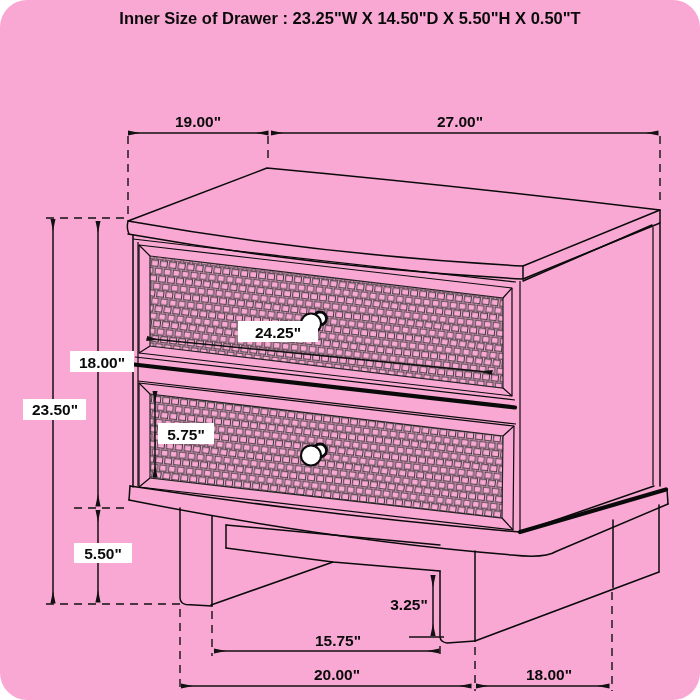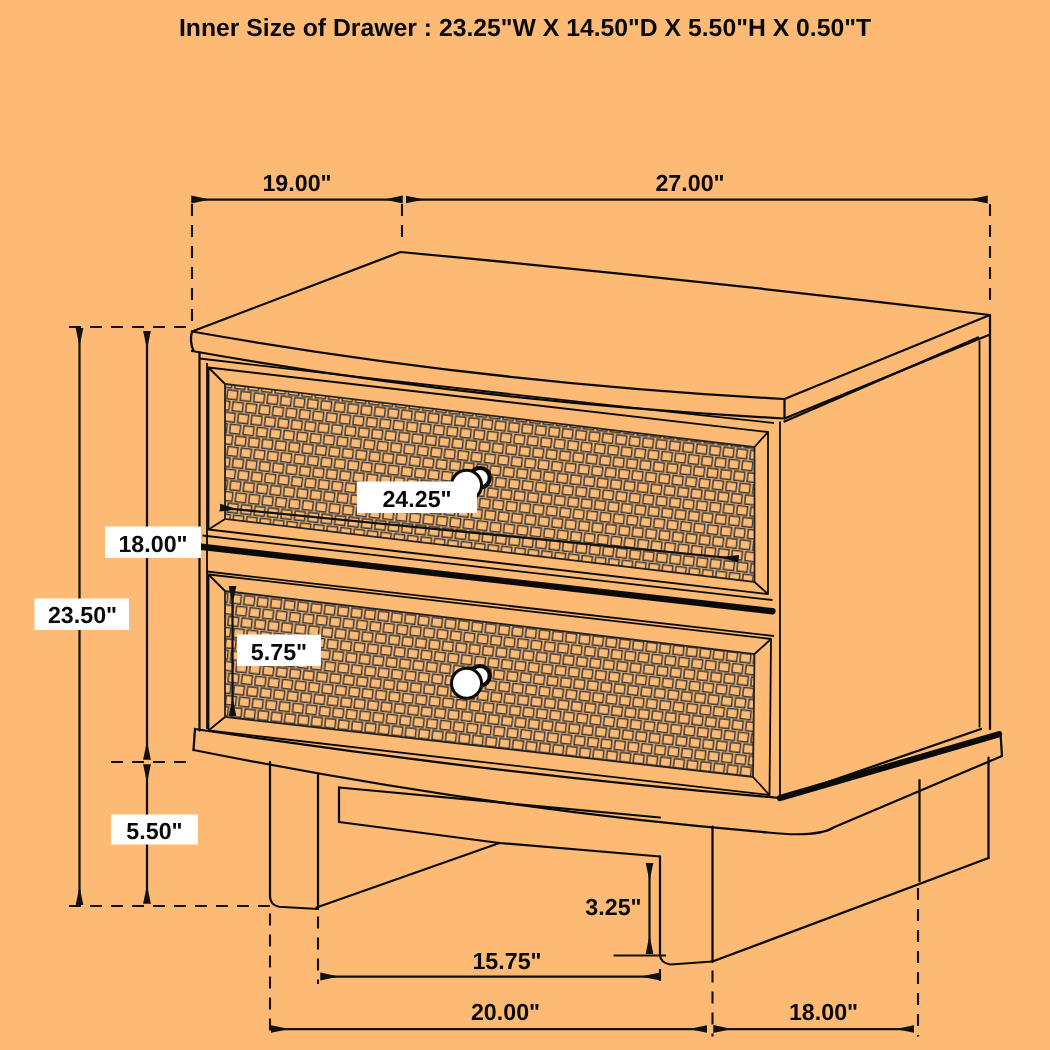--- a/index.html
+++ b/index.html
@@ -1,21 +1,22 @@
 <!DOCTYPE html>
 <html><head>
 <meta charset="utf-8">
 <style>
   html, body { margin: 0; padding: 0; background: #ffffff; }
   .canvas {
     position: relative;
     width: 700px; height: 700px;
-    background: #fdba74;
+    background: #f9a8d4;
     font-family: "Liberation Sans", sans-serif;
     overflow: hidden;
+    border-radius: 27px;
   }
   svg { display: block; }
   .outline  { fill: none; stroke: #0a0a0a; stroke-width: 1.5; stroke-linejoin: round; stroke-linecap: round; }
   .thin     { fill: none; stroke: #0a0a0a; stroke-width: 1.2; stroke-linejoin: round; }
   .thick    { fill: none; stroke: #0a0a0a; stroke-width: 4.2; stroke-linecap: round; }
   .dash     { fill: none; stroke: #111111; stroke-width: 1.4; stroke-dasharray: 8 6; }
   .dim      { fill: none; stroke: #111111; stroke-width: 1.5; }
   .tick     { fill: none; stroke: #111111; stroke-width: 1.4; }
   .lbl      { fill: #0a0a0a; font-size: 15.5px; font-weight: bold; text-anchor: middle; }
   .title-lbl{ fill: #0a0a0a; font-size: 16.5px; font-weight: bold; text-anchor: middle; }

